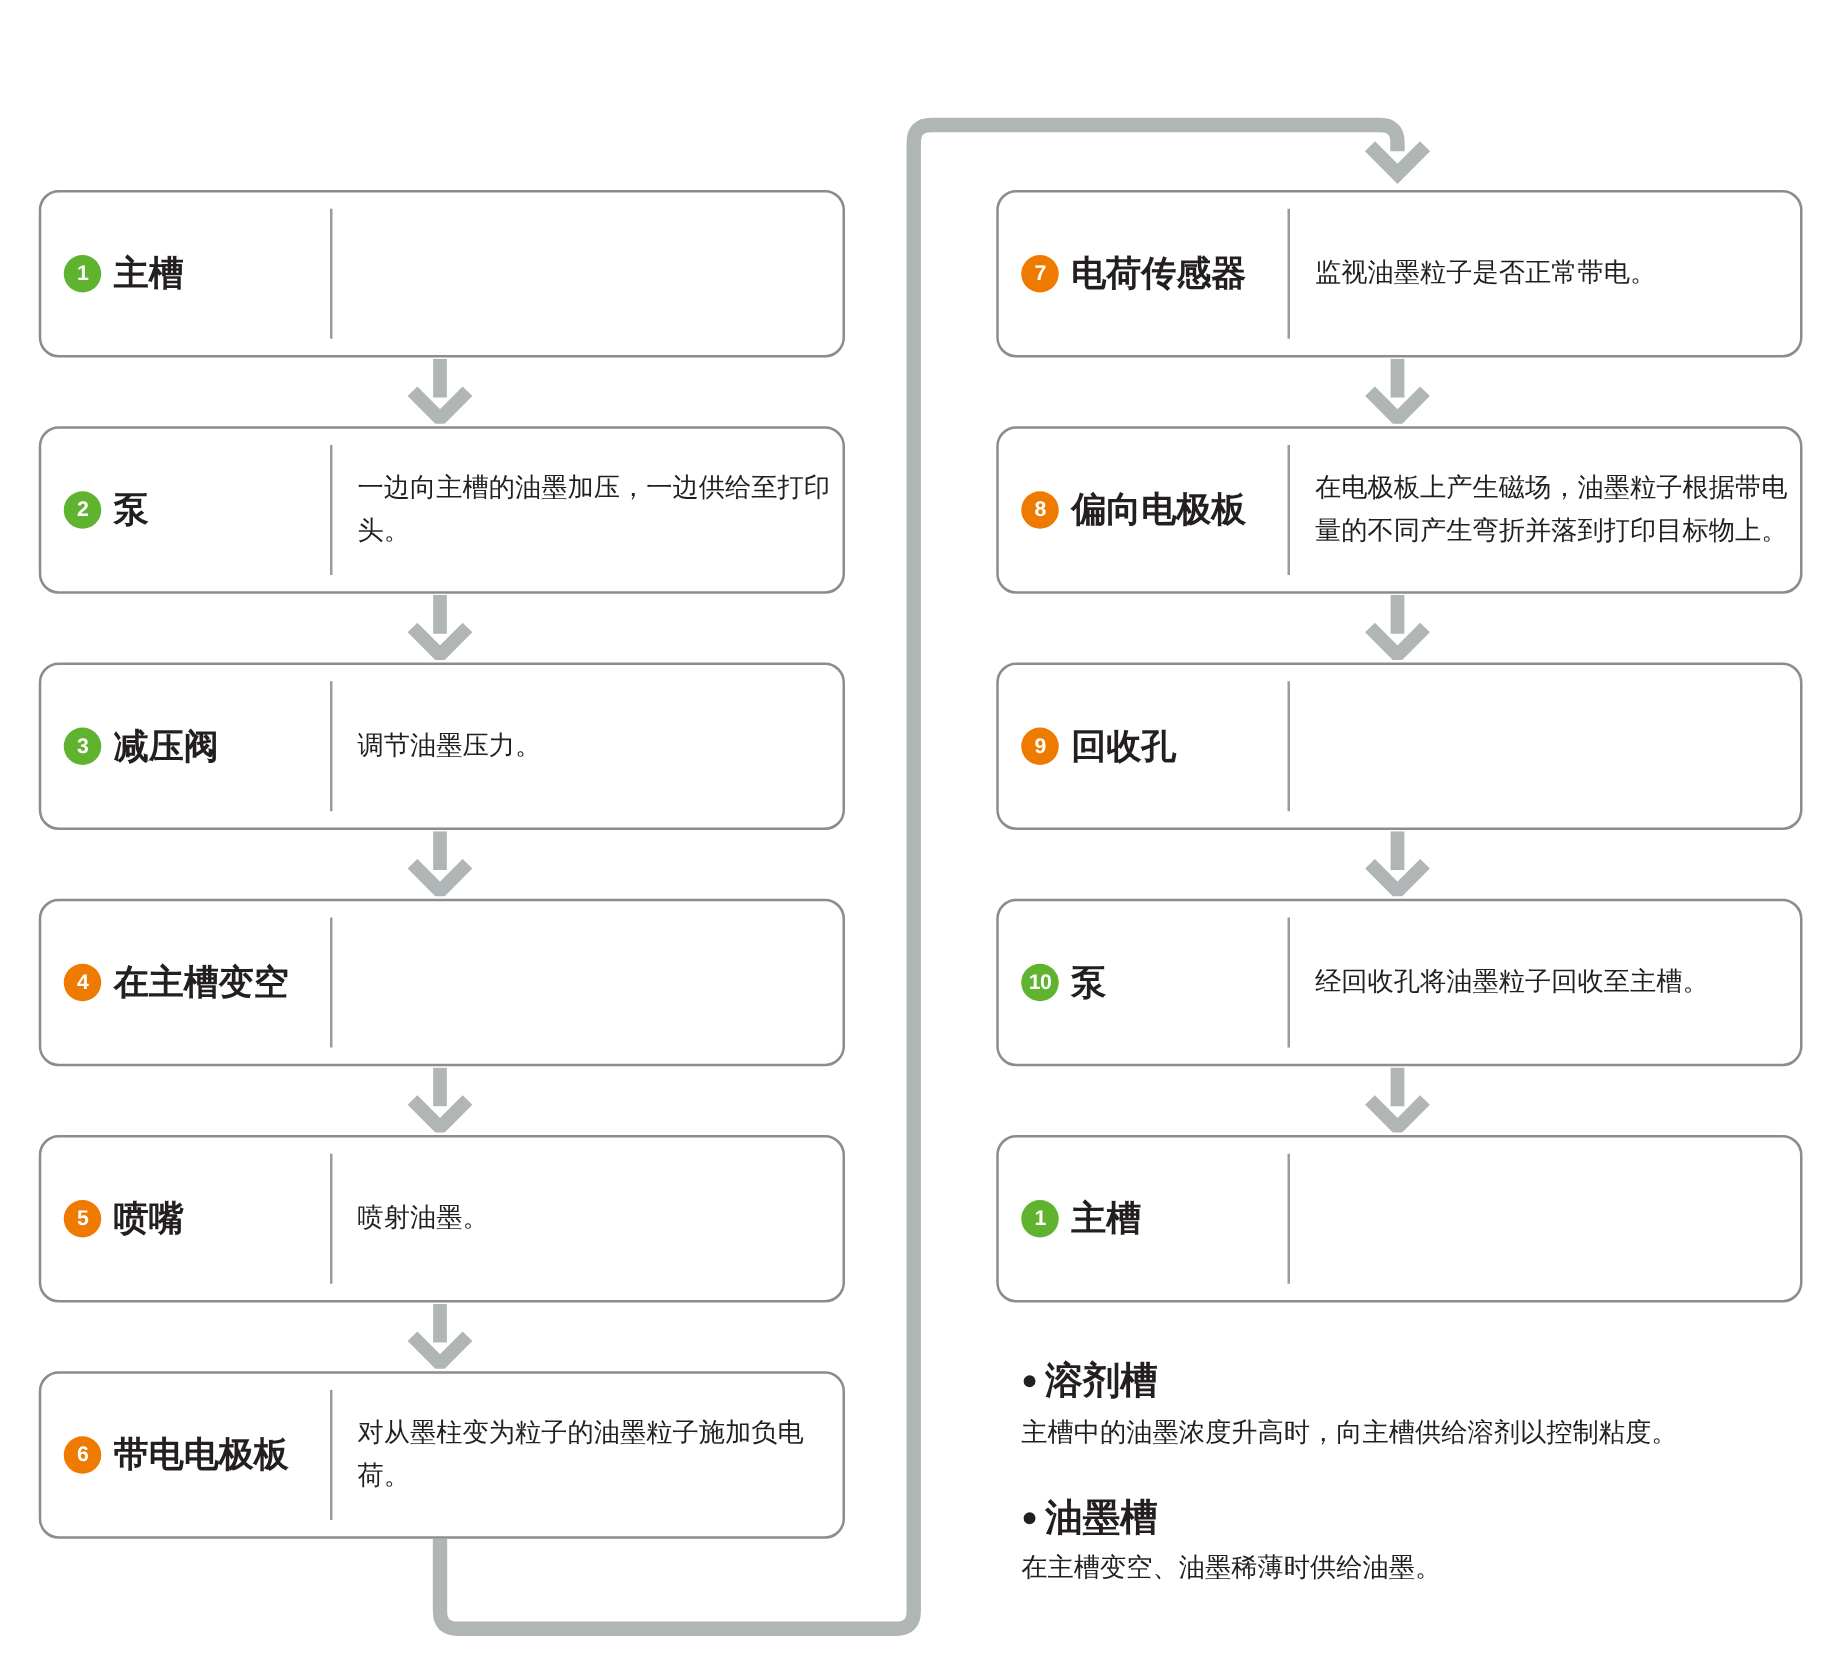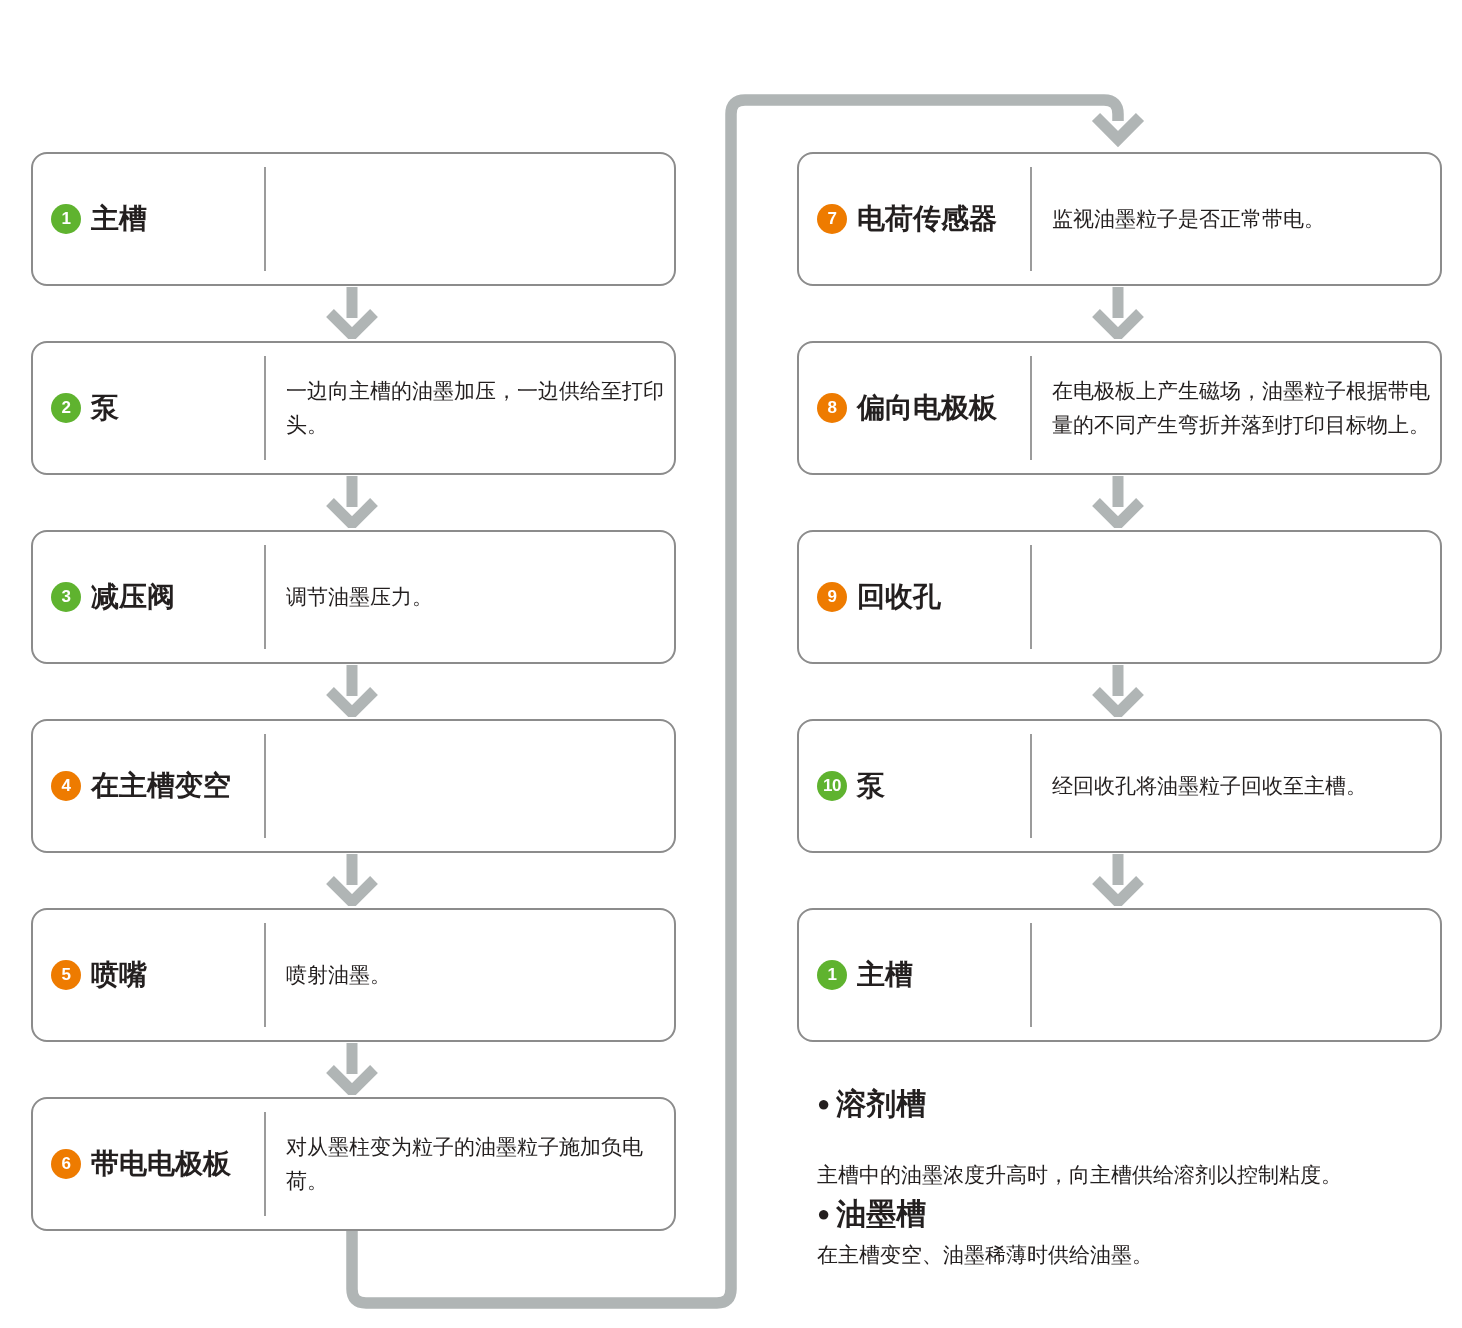--- a/index.html
+++ b/index.html
@@ -151,15 +151,15 @@
 <svg class="arrow-icon arrow-right" style="top:665px" viewBox="0 0 60 52">
     <line x1="30" y1="0" x2="30" y2="31"></line>
     <polyline points="8,26 30,48 52,26"></polyline>
   </svg>
 <svg class="arrow-icon arrow-right" style="top:854px" viewBox="0 0 60 52">
     <line x1="30" y1="0" x2="30" y2="31"></line>
     <polyline points="8,26 30,48 52,26"></polyline>
   </svg>
 
 <div class="note-title" style="left:817px;top:1084px"><span class="bullet">●</span><span>溶剂槽</span></div>
-<div class="note-desc" style="left:817px;top:1160px">主槽中的油墨浓度升高时，向主槽供给溶剂以控制粘度。</div>
+<div class="note-desc" style="left:817px;top:1132px">主槽中的油墨浓度升高时，向主槽供给溶剂以控制粘度。</div>
 <div class="note-title" style="left:817px;top:1194px"><span class="bullet">●</span><span>油墨槽</span></div>
 <div class="note-desc" style="left:817px;top:1240px">在主槽变空、油墨稀薄时供给油墨。</div>
 
 </body></html>

